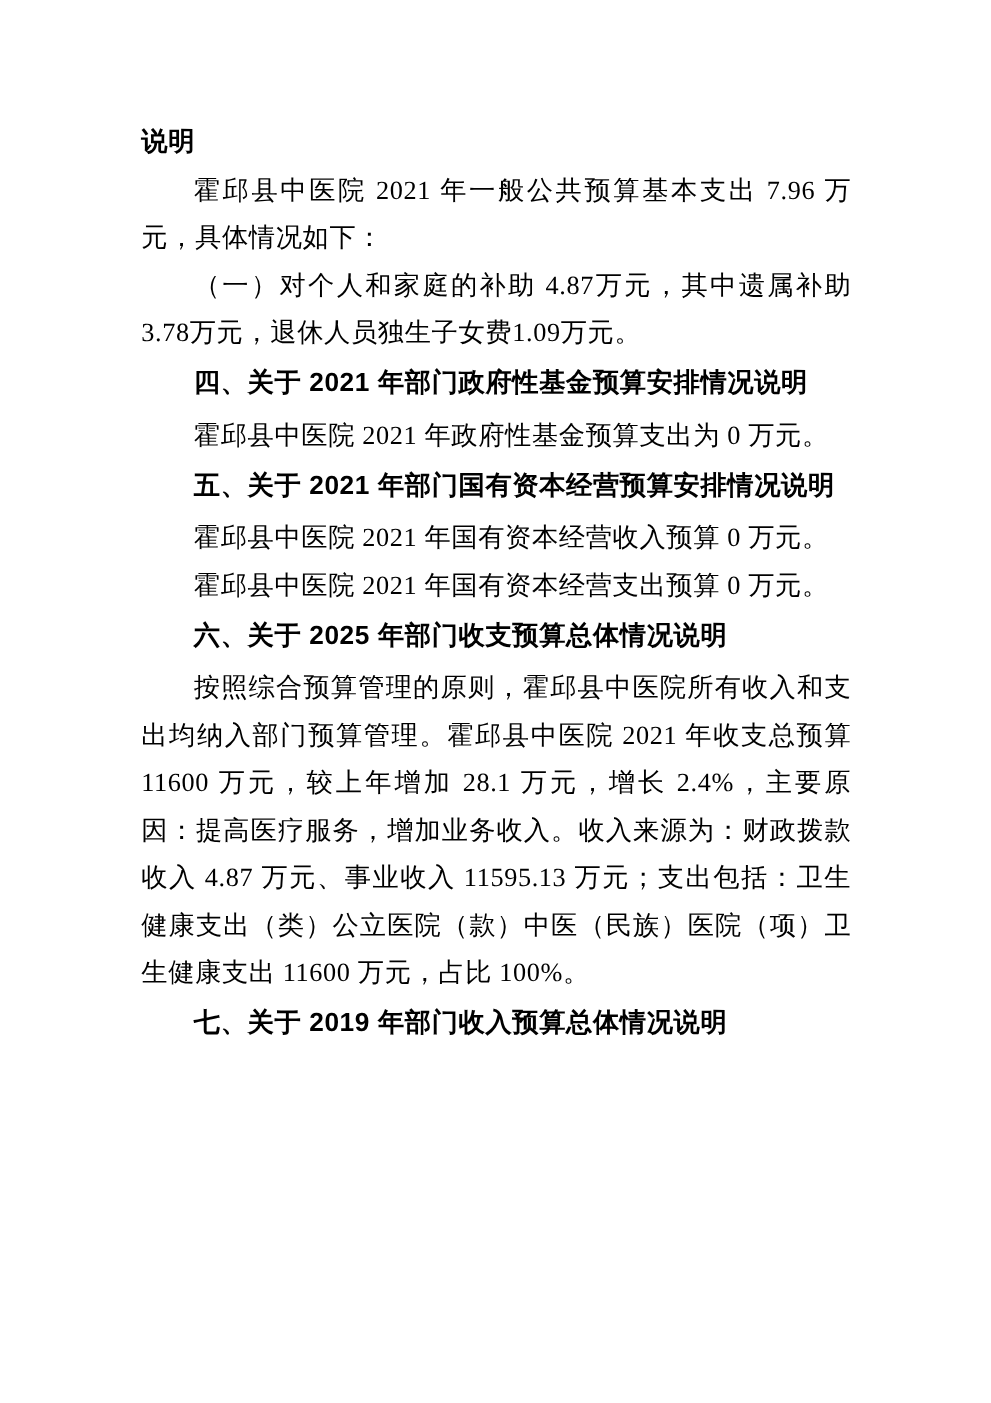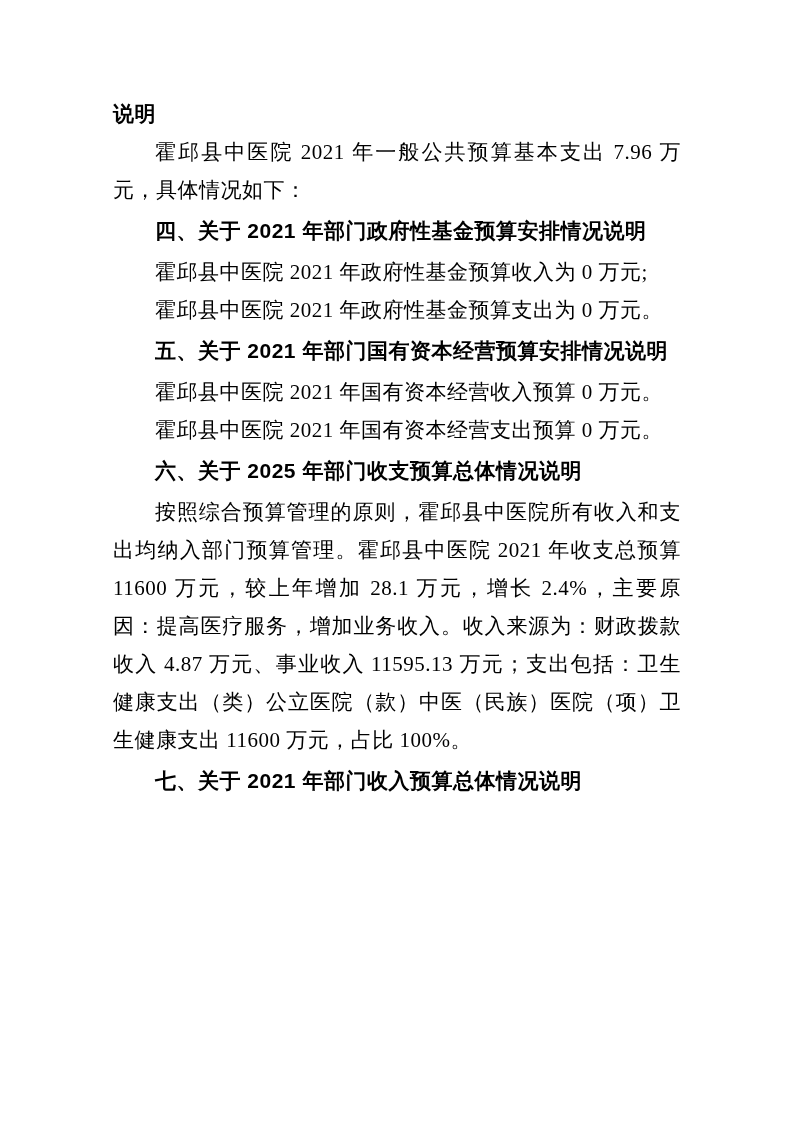--- a/index.html
+++ b/index.html
@@ -44,23 +44,23 @@
     text-indent: 2em;
   }
 </style>
 </head>
 <body>
 
 <div class="page">
   <div id="doc-content">
       <div class="block title">说明</div>
       <div class="block paragraph">霍邱县中医院 2021 年一般公共预算基本支出 7.96 万元，具体情况如下：</div>
+      <div class="block paragraph">（一）对个人和家庭的补助 4.87万元，其中遗属补助3.78万元，退休人员独生子女费1.09万元。</div>
       <div class="block heading">四、关于 2021 年部门政府性基金预算安排情况说明</div>
-      <div class="block paragraph">霍邱县中医院 2021 年政府性基金预算收入为 0 万元;</div>
       <div class="block paragraph">霍邱县中医院 2021 年政府性基金预算支出为 0 万元。</div>
       <div class="block heading">五、关于 2021 年部门国有资本经营预算安排情况说明</div>
       <div class="block paragraph">霍邱县中医院 2021 年国有资本经营收入预算 0 万元。</div>
       <div class="block paragraph">霍邱县中医院 2021 年国有资本经营支出预算 0 万元。</div>
       <div class="block heading">六、关于 2025 年部门收支预算总体情况说明</div>
       <div class="block paragraph">按照综合预算管理的原则，霍邱县中医院所有收入和支出均纳入部门预算管理。霍邱县中医院 2021 年收支总预算 11600 万元，较上年增加 28.1 万元，增长 2.4%，主要原因：提高医疗服务，增加业务收入。收入来源为：财政拨款收入 4.87 万元、事业收入 11595.13 万元；支出包括：卫生健康支出（类）公立医院（款）中医（民族）医院（项）卫生健康支出 11600 万元，占比 100%。</div>
-      <div class="block heading">七、关于 2021 年部门收入预算总体情况说明</div>
+      <div class="block heading">七、关于 2019 年部门收入预算总体情况说明</div>
     </div>
 </div>
 
 </body></html>

